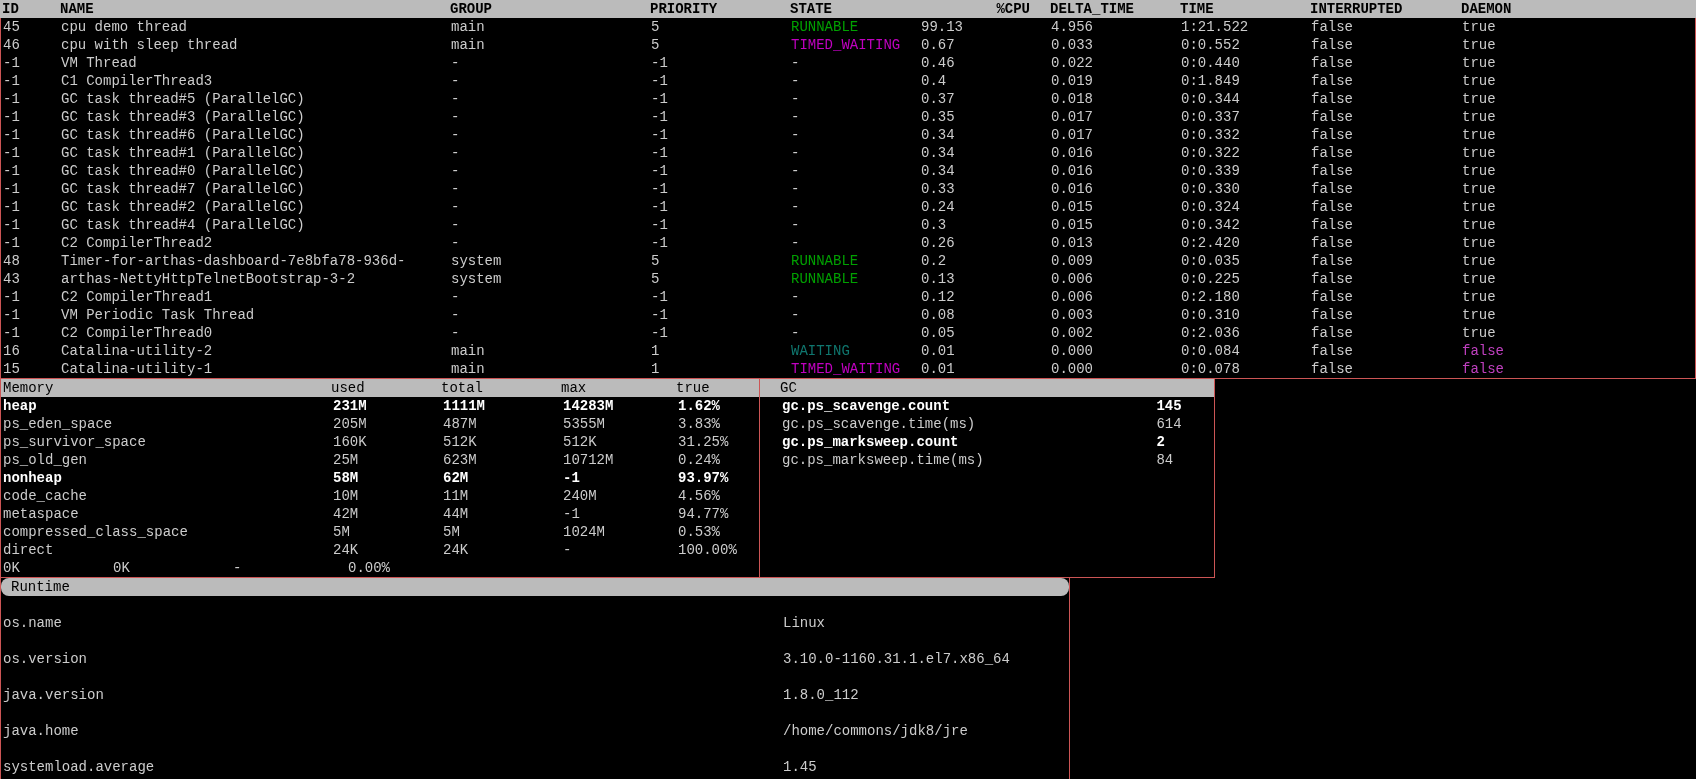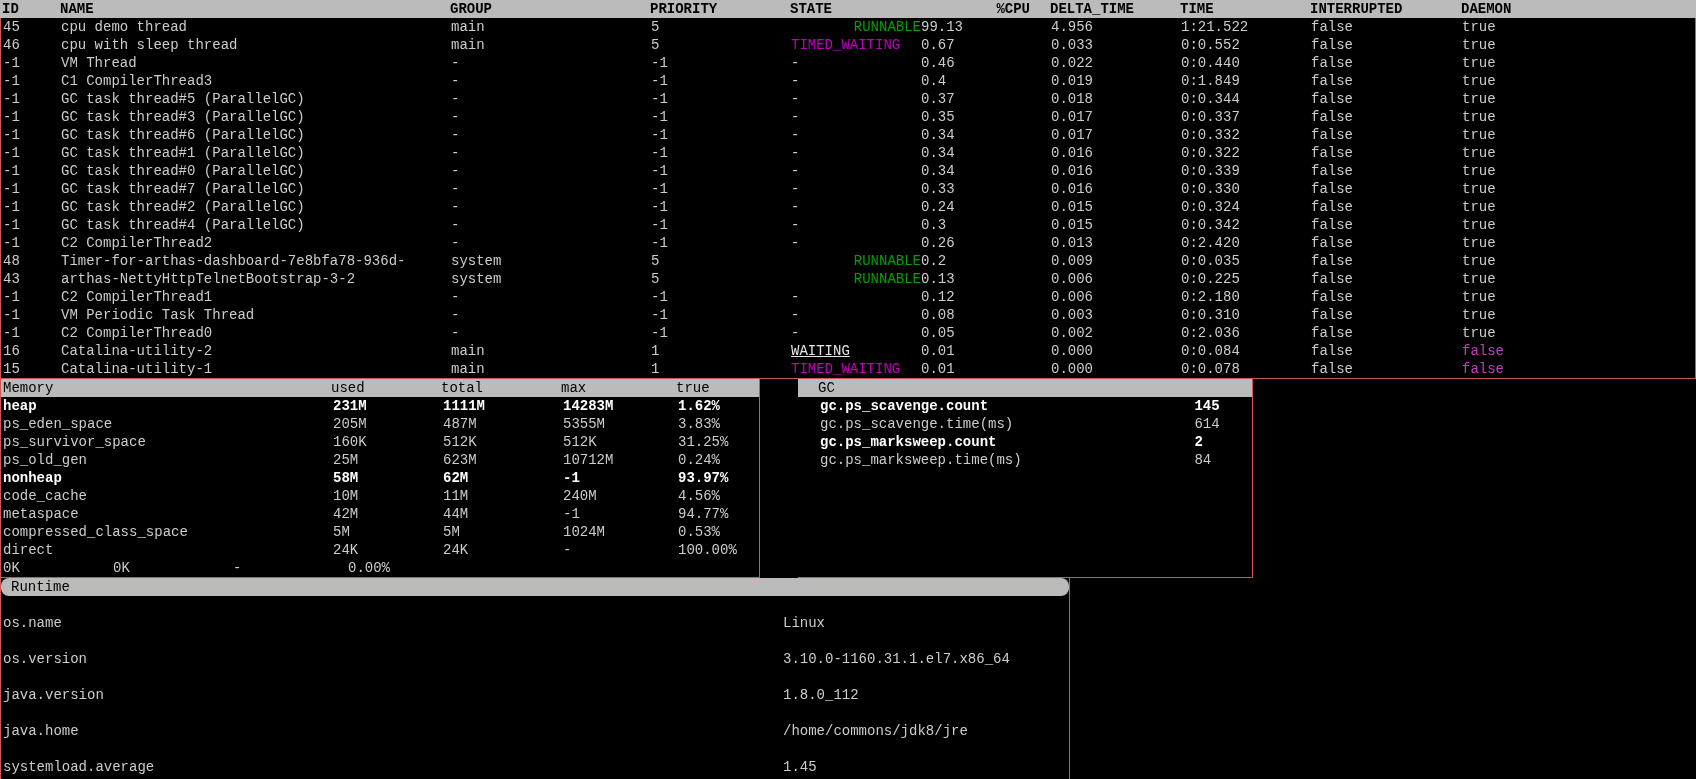--- a/index.html
+++ b/index.html
@@ -24,33 +24,32 @@
   .col-id { width: 60px; padding-left: 2px; }
   .col-name { width: 390px; }
   .col-group { width: 200px; }
   .col-priority { width: 140px; text-align: left; }
   .col-state { width: 130px; }
   .col-cpu { width: 130px; text-align: left; position: relative; }
   .col-delta { width: 130px; }
   .col-time { width: 130px; }
   .col-interrupted { width: 120px; }
   .col-daemon { width: 100px; margin-left: 31px; }
-  .state-runnable { color: #00a000; text-align: right; }
+  .state-runnable { color: #00a000; }
   .state-timed-waiting { color: #c000c0; }
-  .state-waiting { color: #e5e5e5; text-decoration: underline; }
+  .state-waiting { color: #0f766e; }
   .daemon-false-purple { color: #c040c0; }
   .thread-box {
     border: 1px solid #cc5555;
     border-top: none;
     position: relative;
   }
   .bottom-area {
     display: flex;
     position: relative;
-    gap: 38px;
   }
   .memory-panel {
     width: 760px;
     border: 1px solid #cc5555;
     border-top: none;
   }
   .memory-header, .gc-header, .runtime-header {
     background: #bbb;
     color: #000;
     font-weight: normal;

